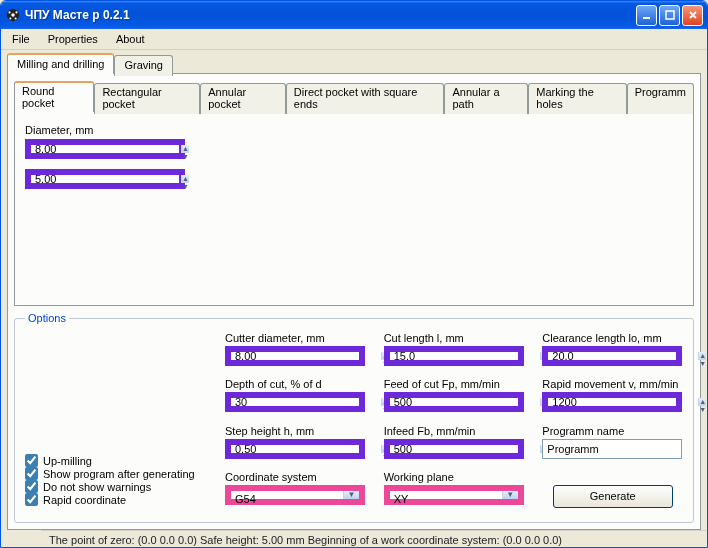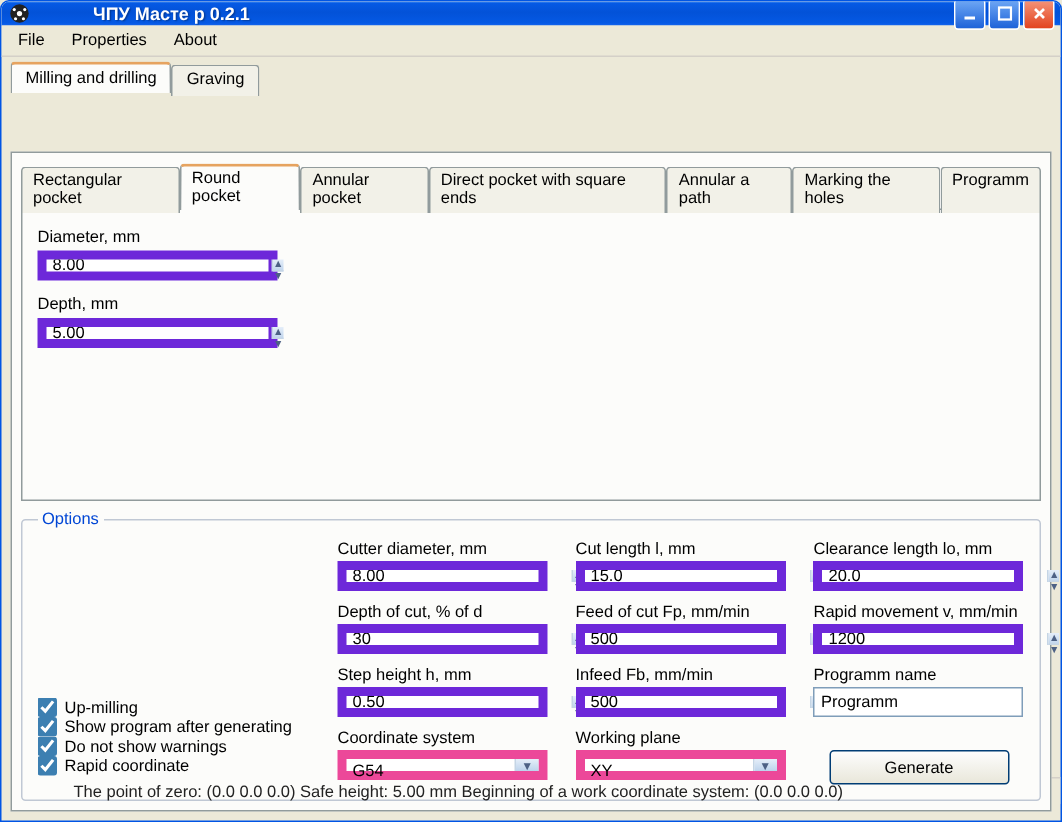--- a/index.html
+++ b/index.html
@@ -8,27 +8,26 @@
     font-size: 11px;
     background: #ece9d8;
     width: 708px;
     height: 548px;
     overflow: hidden;
     border: 1px solid #0055e5;
     border-radius: 6px 6px 0 0;
   }
   .titlebar {
     background: linear-gradient(to bottom, #3f8cf3 0%, #0559e4 8%, #0352d8 45%, #0559e4 90%, #1665ee 100%);
-    height: 16px;
+    height: 28px;
     display: flex;
     align-items: center;
     padding: 0 4px;
     color: #fff;
     border-radius: 5px 5px 0 0;
-    gap: 37px;
   }
   .titleicon {
     width: 16px; height: 16px;
     display:flex; align-items:center; justify-content:center;
     margin-right: 4px;
   }
   .titleicon svg { width:14px; height:14px; }
   .titletext { font-weight: bold; font-size: 12px; flex:1; text-shadow: 1px 1px 1px rgba(0,0,0,.3);}
   .winbtns { display:flex; gap:2px; }
   .winbtn {
@@ -43,21 +42,21 @@
   .winbtn.close { background: linear-gradient(to bottom, #f5957a, #e2431f);}
   .winbtn svg { width:10px; height:10px; }
   .menubar {
     background: #ece9d8;
     padding: 2px 4px;
     display:flex;
     gap: 4px;
     border-bottom: 1px solid #d4d0c8;
   }
   .menuitem { padding: 2px 7px; cursor:default;}
-  .client { padding: 2px 6px 0 6px; height: calc(100% - 28px - 20px - 18px); display:flex; flex-direction:column;gap:40px; }
+  .client { padding: 2px 6px 0 6px; height: calc(100% - 28px - 20px - 18px); display:flex; flex-direction:column; }
   .toptabs { display:flex; position:relative; top:1px;}
   .toptab {
     padding: 3px 9px 3px 9px;
     border: 1px solid #919b9c;
     border-bottom: none;
     border-radius: 3px 3px 0 0;
     background:#f2f1e8;
     margin-right:0px;
     cursor:default;
     position:relative;
@@ -208,41 +207,40 @@
   <div class="menuitem">About</div>
 </div>
 
 <div class="client">
   <div class="toptabs">
     <div class="toptab active">Milling and drilling</div>
     <div class="toptab">Graving</div>
   </div>
   <div class="tabpage">
     <div class="innertabs">
+      <div class="innertab active">Round pocket</div>
       <div class="innertab">Rectangular pocket</div>
-      <div class="innertab active">Round pocket</div>
       <div class="innertab">Annular pocket</div>
       <div class="innertab">Direct pocket with square ends</div>
       <div class="innertab">Annular a path</div>
       <div class="innertab">Marking the holes</div>
       <div class="innertab">Programm</div>
     </div>
     <div class="innerpage">
       <div class="field">
         <span class="fieldlabel">Diameter, mm</span>
         <div class="spinner">
           <input value="8.00" style="">
           <div class="spinarrow">
               <div>▲</div>
               <div>▼</div>
             </div>
         </div>
       </div>
       <div class="field">
-        <span class="fieldlabel">Depth, mm</span>
         <div class="spinner">
           <input value="5.00" style="">
           <div class="spinarrow">
               <div>▲</div>
               <div>▼</div>
             </div>
         </div>
       </div>
     </div>
 

